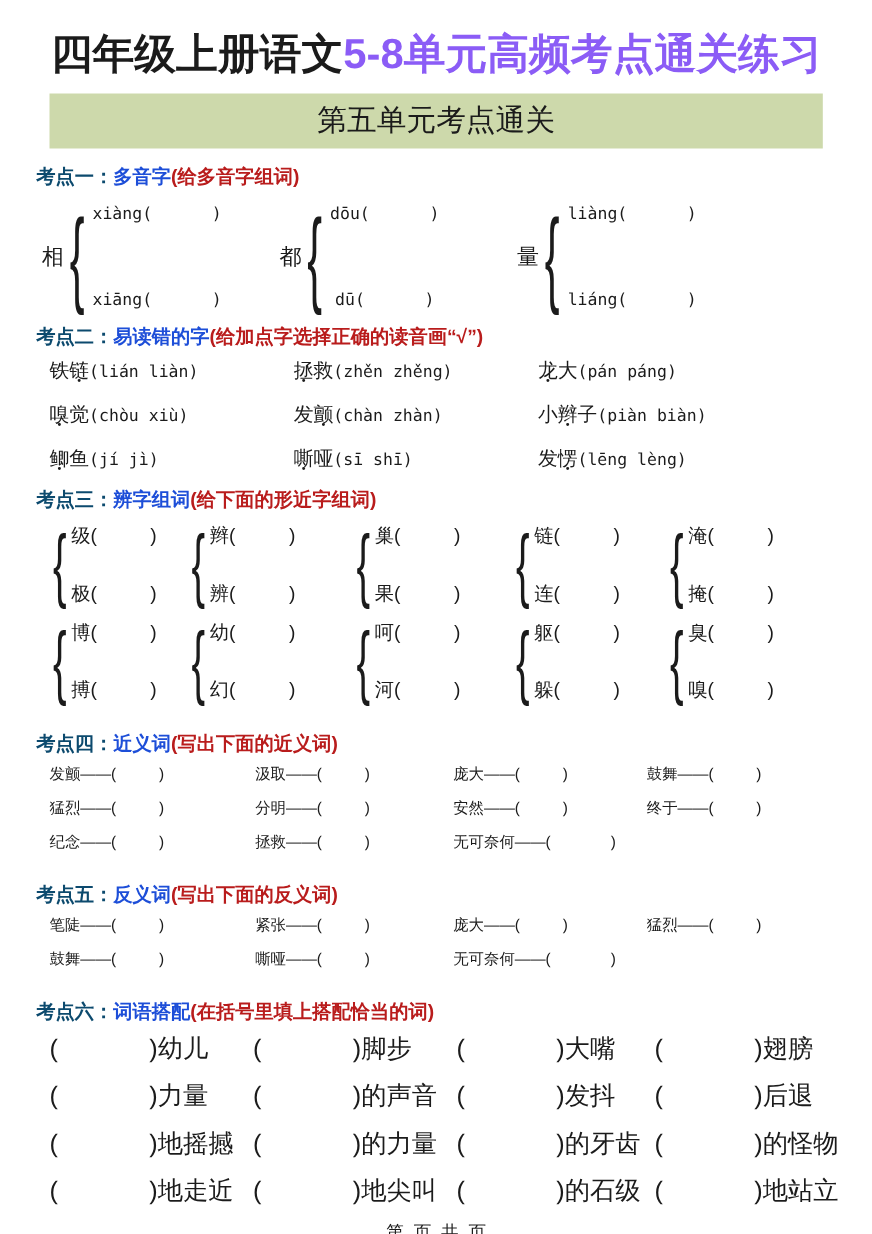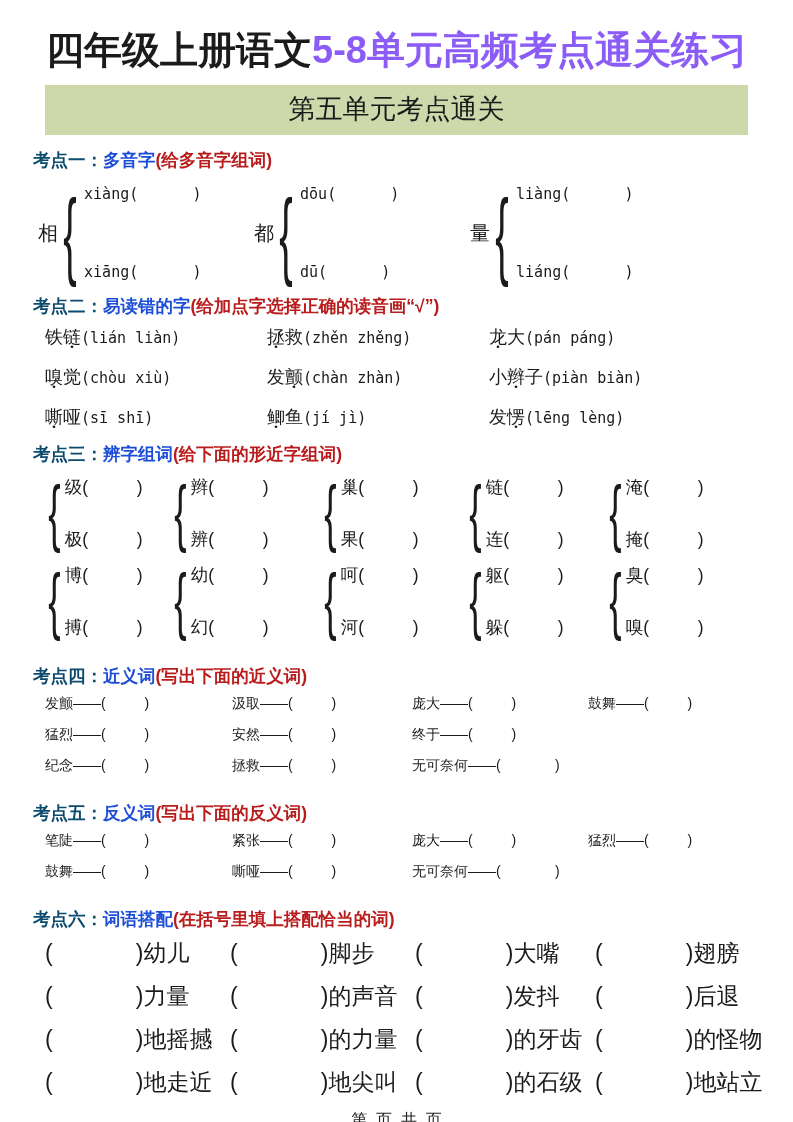--- a/index.html
+++ b/index.html
@@ -21,21 +21,21 @@
   .sec-head{margin:13px 0 7px 33px;font-size:17.5px;font-weight:700;}
   .sec-label{color:#0c4a6e;}
   .sec-key{color:#1d4ed8;}
   .sec-note{color:#b91c1c;}
   
   .poly-row{display:flex;margin-left:38px;margin-top:6px;}
   .poly-group{width:216px;display:flex;align-items:center;}
   .poly-char{font-size:20px;}
   .poly-brace{font-size:96px;font-weight:200;transform:scaleX(0.42);line-height:0.95;margin:0 0 0 -4px;}
   .poly-readings{display:flex;flex-direction:column;justify-content:space-between;height:96px;
-    font-family:"DejaVu Sans Mono",monospace;font-size:15px;margin-left:-2px;}
+    font-family:"DejaVu Sans Mono",monospace;font-size:15px;margin-left:-2px;align-items:center;}
   
   .dot-grid{display:grid;grid-template-columns:222px 222px 1fr;row-gap:16px;margin-left:45px;font-size:18px;}
   .dw-pinyin{font-family:"DejaVu Sans Mono",monospace;font-size:15px;}
   .dotchar{position:relative;}
   .dotchar::after{content:"•";position:absolute;left:50%;bottom:-0.52em;transform:translateX(-50%) scale(0.55);}
   
   .pair-row{display:grid;grid-template-columns:126px 150px 145px 140px 1fr;margin:2px 0 12px 42px;}
   .pair{display:flex;align-items:center;}
   .pair-brace{font-size:74px;font-weight:200;transform:scaleX(0.5);line-height:1;margin-right:-2px;}
   .pair-col{display:flex;flex-direction:column;justify-content:space-between;height:76px;font-size:17.5px;}
@@ -82,22 +82,22 @@
   </div>
 
 <div class="sec-head"><span class="sec-label">考点二：</span><span class="sec-key">易读错的字</span><span class="sec-note">(给加点字选择正确的读音画“√”)</span></div>
 <div class="dot-grid" id="dot-grid">
     <span class="dw-item"><span class="dw-word"><span>铁</span><span class="dotchar">链</span></span><span class="dw-pinyin">(lián liàn)</span></span>
     <span class="dw-item"><span class="dw-word"><span class="dotchar">拯</span><span>救</span></span><span class="dw-pinyin">(zhěn zhěng)</span></span>
     <span class="dw-item"><span class="dw-word"><span class="dotchar">龙</span><span>大</span></span><span class="dw-pinyin">(pán páng)</span></span>
     <span class="dw-item"><span class="dw-word"><span class="dotchar">嗅</span><span>觉</span></span><span class="dw-pinyin">(chòu xiù)</span></span>
     <span class="dw-item"><span class="dw-word"><span>发</span><span class="dotchar">颤</span></span><span class="dw-pinyin">(chàn zhàn)</span></span>
     <span class="dw-item"><span class="dw-word"><span>小</span><span class="dotchar">辫</span><span>子</span></span><span class="dw-pinyin">(piàn biàn)</span></span>
+    <span class="dw-item"><span class="dw-word"><span class="dotchar">鲫</span><span>鱼</span></span><span class="dw-pinyin">(jí jì)</span></span>
     <span class="dw-item"><span class="dw-word"><span class="dotchar">嘶</span><span>哑</span></span><span class="dw-pinyin">(sī shī)</span></span>
-    <span class="dw-item"><span class="dw-word"><span class="dotchar">鲫</span><span>鱼</span></span><span class="dw-pinyin">(jí jì)</span></span>
     <span class="dw-item"><span class="dw-word"><span>发</span><span class="dotchar">愣</span></span><span class="dw-pinyin">(lēng lèng)</span></span>
   </div>
 
 <div class="sec-head"><span class="sec-label">考点三：</span><span class="sec-key">辨字组词</span><span class="sec-note">(给下面的形近字组词)</span></div>
 <div id="pair-rows">
     <div class="pair-row">
       <div class="pair">
         <span class="pair-brace">{</span>
         <div class="pair-col">
           <span class="pre">级(          )</span>
@@ -175,20 +175,21 @@
 <div class="sec-head"><span class="sec-label">考点四：</span><span class="sec-key">近义词</span><span class="sec-note">(写出下面的近义词)</span></div>
 <div id="syn-rows">
     <div class="syn-row">
       <span class="pre">发颤——(          )</span>
       <span class="pre">汲取——(          )</span>
       <span class="pre">庞大——(          )</span>
       <span class="pre">鼓舞——(          )</span>
     </div>
     <div class="syn-row">
       <span class="pre">猛烈——(          )</span>
+      <span class="pre">分明——(          )</span>
       <span class="pre">安然——(          )</span>
       <span class="pre">终于——(          )</span>
     </div>
     <div class="syn-row">
       <span class="pre">纪念——(          )</span>
       <span class="pre">拯救——(          )</span>
       <span class="pre">无可奈何——(              )</span>
     </div>
   </div>
 

